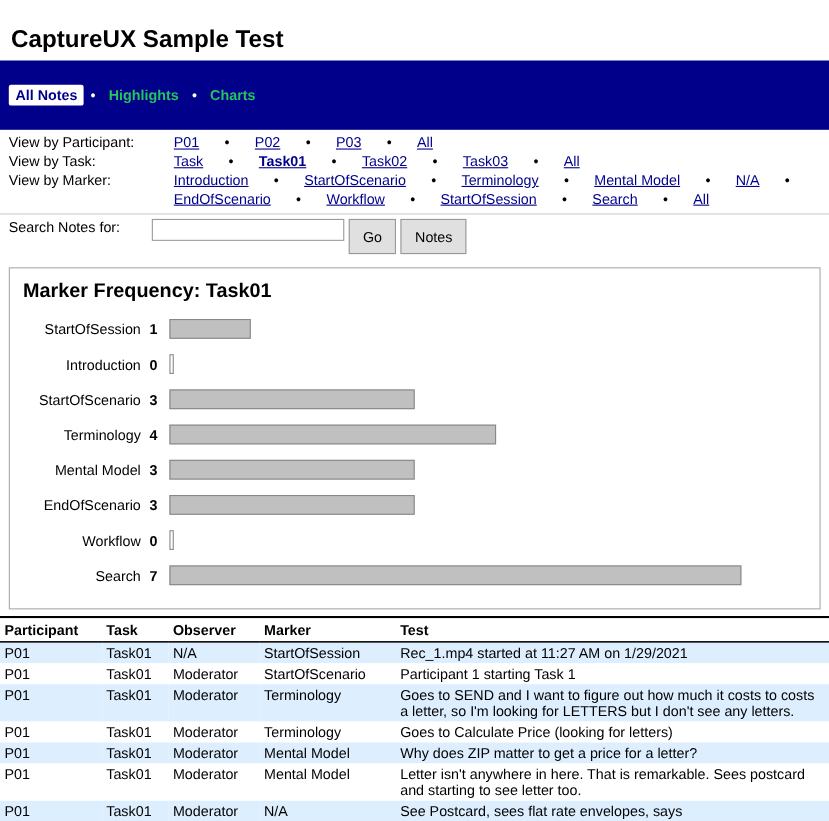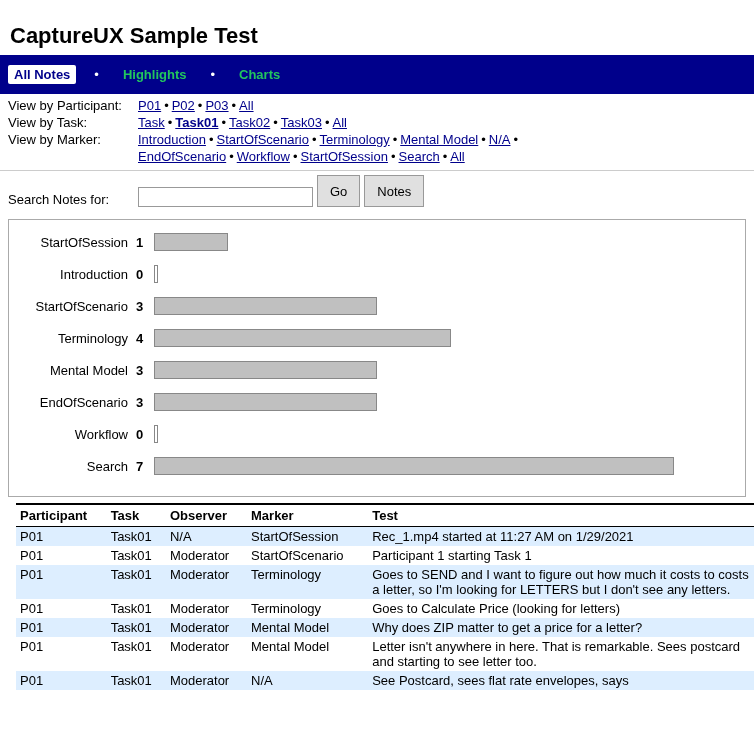--- a/index.html
+++ b/index.html
@@ -7,50 +7,50 @@
 
     
     #header { padding: 23px 10px 6px 10px; }
     #header h1 { font-size: 22px; font-weight: bold; color: #000; }
 
     
     #tab-bar {
       background: #00008B;
       display: flex;
       align-items: center;
-      padding: 10px 8px;
-      gap: 16px;
+      padding: 22px 8px;
+      gap: 4px;
     }
     .tab {
       color: #22c55e;
       font-size: 13px;
       font-weight: bold;
       padding: 2px 6px;
       cursor: pointer;
       text-decoration: none;
     }
     .tab.active {
       background: #fff;
       color: #00008B;
       border-radius: 2px;
     }
     .tab-sep { color: #fff; padding: 0 2px; font-size: 13px; }
 
     
     #nav-area { padding: 4px 8px; border-bottom: 1px solid #ccc; }
-    .nav-row { display: flex; align-items: baseline; margin-bottom: 2px; font-size: 13px; }
+    .nav-row { display: flex; align-items: baseline; margin-bottom: 2px; font-size: 13px; gap: 20px; }
     .nav-label { min-width: 130px; color: #000; font-weight: normal; }
     .nav-link { color: #00008B; text-decoration: underline; cursor: pointer; }
     .nav-link.bold { font-weight: bold; }
     .nav-sep { margin: 0 3px; color: #000; }
 
     
     #search-row {
       display: flex;
-      align-items: flex-end;
+      align-items: flex-start;
       padding: 4px 8px 6px 8px;
     }
     #search-label { min-width: 130px; font-size: 13px; }
     #search-input {
       border: 1px solid #999;
       height: 20px;
       width: 175px;
       font-size: 13px;
       padding: 0 2px;
     }
@@ -101,21 +101,21 @@
     .bar-value {
       font-size: 13px;
       font-weight: bold;
       margin-right: 4px;
       min-width: 14px;
       color: #000;
     }
 
     
     #table-section {
-      margin: 4px 0 0 16px;
+      margin: 4px 0 0 0;
       border-top: 2px solid #000;
     }
     #data-table {
       width: 100%;
       border-collapse: collapse;
       font-size: 13px;
     }
     #data-table thead tr {
       background: #fff;
     }
@@ -213,20 +213,21 @@
 </div>
 
 <div id="search-row">
   <span id="search-label">Search Notes for:</span>
   <input id="search-input" type="text" value="" style="">
   <button class="search-btn">Go</button>
   <button class="search-btn">Notes</button>
 </div>
 
 <div id="chart-section">
+  <div id="chart-title">Marker Frequency: Task01</div>
   <div id="chart-bars">
   <div class="bar-row">
         <div class="bar-label">StartOfSession</div>
         <div class="bar-container">
           <span class="bar-value">1</span>
           <div class="bar" style="width: 74px;"></div>
         </div>
       </div>
       <div class="bar-row">
         <div class="bar-label">Introduction</div>

